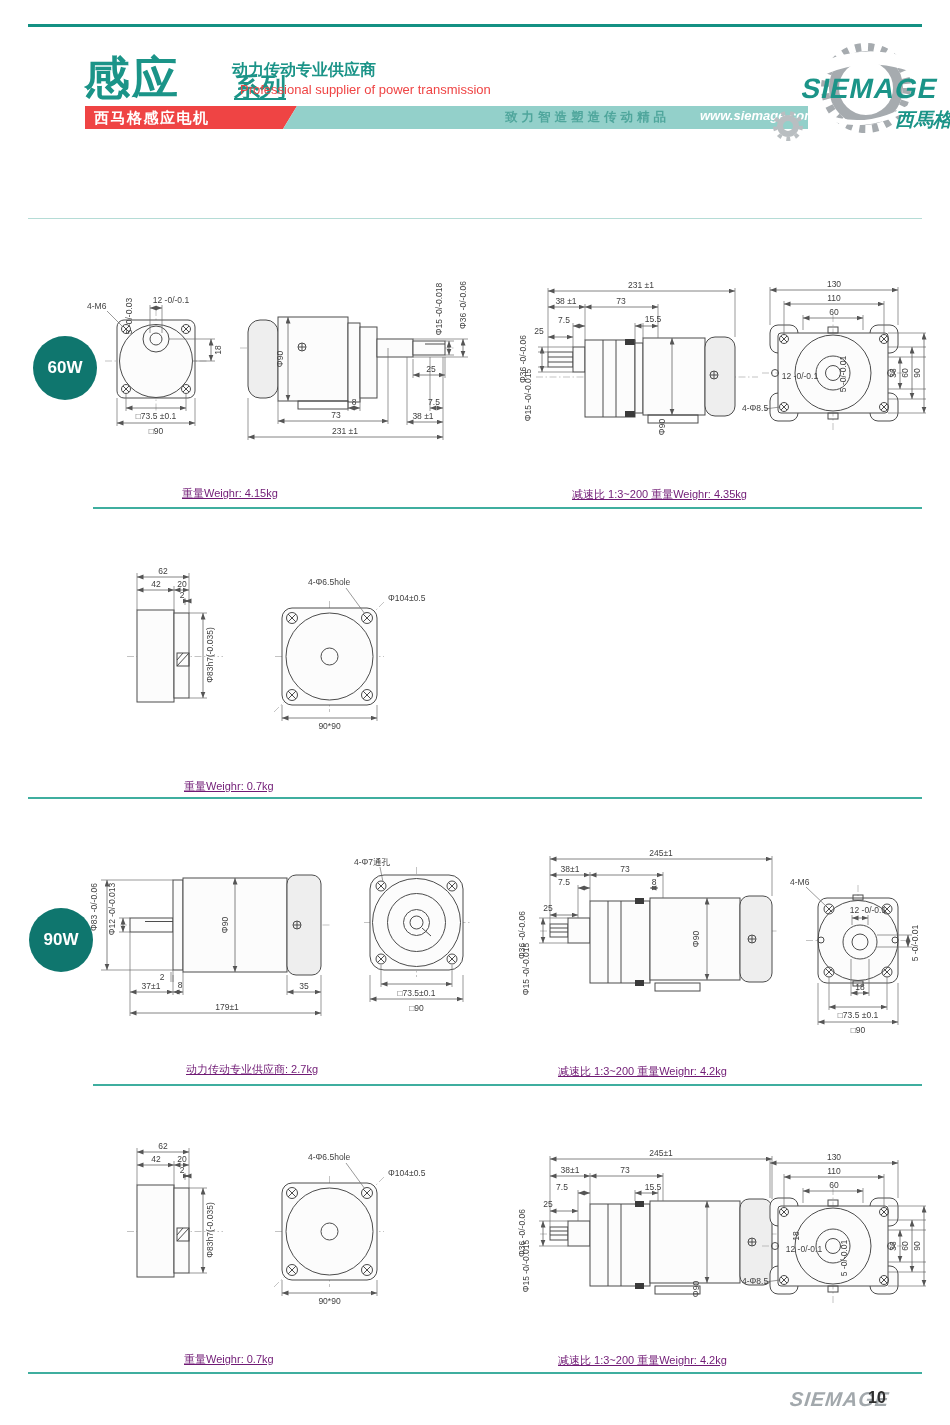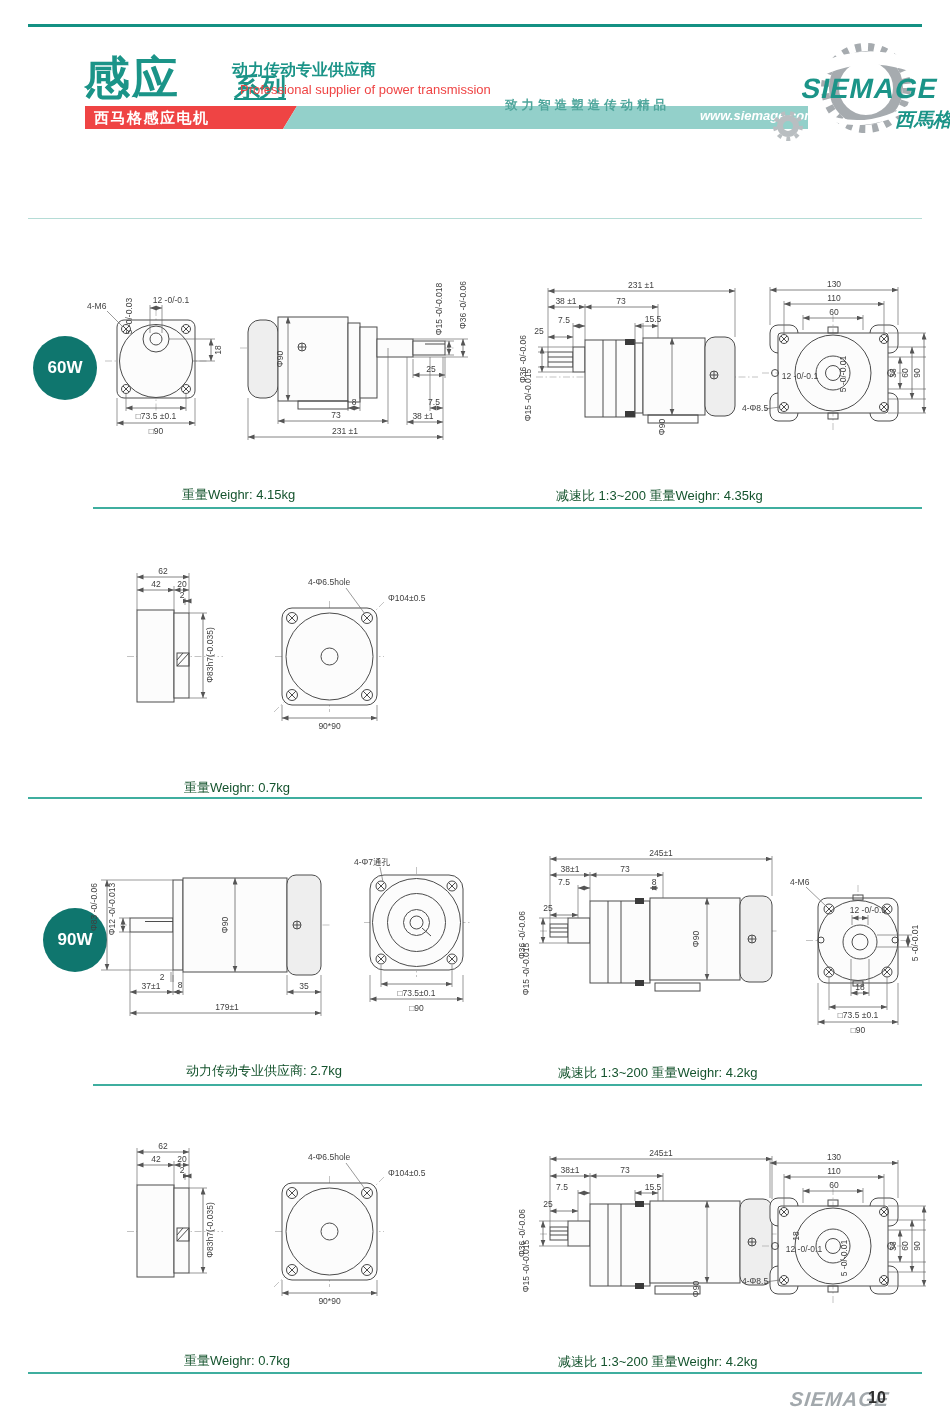--- a/index.html
+++ b/index.html
@@ -19,28 +19,28 @@
   .toprule{position:absolute;left:28px;top:24px;width:894px;height:3px;background:#149183;}
   .series-big{position:absolute;left:84px;top:48px;font-size:46px;font-weight:800;color:#1b9488;letter-spacing:2px;}
   .series-suffix{position:absolute;left:234px;top:70px;font-size:26px;font-weight:600;color:#1b9488;text-decoration:underline;}
   .tag-cn{position:absolute;left:232px;top:60px;font-size:16px;font-weight:bold;color:#1b9488;}
   .tag-en{position:absolute;left:240px;top:82px;font-size:13px;color:#ef4444;}
   .bar-dark{position:absolute;left:85px;top:106px;width:212px;height:23px;background:#ef4444;
             clip-path:polygon(0 0,100% 0,calc(100% - 14px) 100%,0 100%);}
   .bar-dark span{display:block;padding-left:9px;line-height:23px;font-size:15px;font-weight:bold;color:#ffffff;letter-spacing:1.5px;}
   .bar-light{position:absolute;left:283px;top:106px;width:525px;height:23px;background:#93d0ca;
              clip-path:polygon(14px 0,100% 0,100% 100%,0 100%);}
-  .bar-slogan{position:absolute;left:505px;top:97px;font-size:12.5px;font-weight:bold;color:#4fa69c;letter-spacing:4px;}
+  .bar-slogan{position:absolute;left:505px;top:109px;font-size:12.5px;font-weight:bold;color:#4fa69c;letter-spacing:4px;}
   .bar-site{position:absolute;left:700px;top:108px;font-size:13px;font-weight:bold;font-style:italic;color:#ffffff;}
   .sec-title{position:absolute;left:28px;top:170px;font-size:21px;font-weight:bold;color:#149180;letter-spacing:.5px;}
   .title-rule{position:absolute;left:28px;top:218px;width:894px;height:1px;background:#b5dcd6;}
   .sep{position:absolute;height:1.5px;background:#3fae9f;}
   .badge{position:absolute;width:64px;height:64px;border-radius:50%;background:#0f766e;color:#fff;
          font-size:17px;font-weight:bold;display:flex;align-items:center;justify-content:center;}
-  .wt{position:absolute;font-size:13px;color:#14532d;}
+  .wt{position:absolute;font-size:11px;color:#701a75;text-decoration:underline;}
   .foot-brand{position:absolute;left:790px;top:1388px;font-size:20px;font-weight:bold;font-style:italic;
               color:#a2a8ac;letter-spacing:1px;transform:skewX(-6deg);}
   .foot-page{position:absolute;left:868px;top:1389px;font-size:16px;font-weight:bold;color:#2f2f2f;}
 </style>
 </head>
 <body>
 
 <div class="page">
 
   <svg width="0" height="0" style="position:absolute">
@@ -74,21 +74,21 @@
     </g>
     <g transform="translate(100,62) skewX(-12)">
       <text text-anchor="middle" font-size="28" font-weight="bold" fill="#1b9488" letter-spacing="1">SIEMAGE</text>
     </g>
     <text x="127" y="90" font-size="19" font-weight="bold" font-style="italic" fill="#1b9488">西馬格</text>
   </svg>
 
   <div class="title-rule"></div>
 
   <div class="badge" style="left:33px;top:336px">60W</div>
-  <div class="badge" style="left:43px;top:908px">90W</div>
+  <div class="badge" style="left:29px;top:908px">90W</div>
 
   <svg class="fig" style="left:85px;top:275px" width="190" height="185">
     <line class="cl" x1="71" y1="34" x2="71" y2="136"></line>
       <line class="cl" x1="20" y1="86" x2="122" y2="86"></line>
     <g>
       <rect class="lf" x="32" y="45" width="78" height="78" rx="7"></rect>
       <circle class="ln" cx="71" cy="86" r="36.5"></circle>
       <circle class="ln" cx="71" cy="64" r="13"></circle>
         <circle class="ln" cx="71" cy="64" r="6"></circle>
       <g class="ln">
@@ -264,21 +264,21 @@
     <text class="dim m" x="94" y="40">60</text>
     <text class="dim m" x="60" y="104">12 -0/-0.1</text>
     <text class="dim m" transform="rotate(-90 106 99)" x="106" y="99">5 -0/-0.01</text>
     <text class="dim m" transform="rotate(-90 156 98)" x="156" y="98">36</text>
     <text class="dim m" transform="rotate(-90 168 98)" x="168" y="98">60</text>
     <text class="dim m" transform="rotate(-90 180 98)" x="180" y="98">90</text>
     <text class="dim" x="2" y="136">4-Φ8.5</text>
   </svg>
 
   <div class="wt" style="left:182px;top:486px">重量Weighr: 4.15kg</div>
-  <div class="wt" style="left:556px;top:487px">减速比 1:3~200  重量Weighr: 4.35kg</div>
+  <div class="wt" style="left:572px;top:487px">减速比 1:3~200  重量Weighr: 4.35kg</div>
   <div class="sep" style="left:93px;top:507px;width:829px"></div>
 
   <svg class="fig" style="left:123px;top:565px" width="125" height="195">
     <line class="cl" x1="4" y1="91.5" x2="100" y2="91.5"></line>
     <g>
       <rect class="lf" x="14" y="45" width="37" height="92"></rect>
       <rect class="lf" x="51" y="48" width="15" height="85"></rect>
       <rect class="ln" x="54" y="88" width="12" height="13"></rect>
         <path class="ln" d="M54 101L66 88M54 95l6 -7"></path>
     </g>

